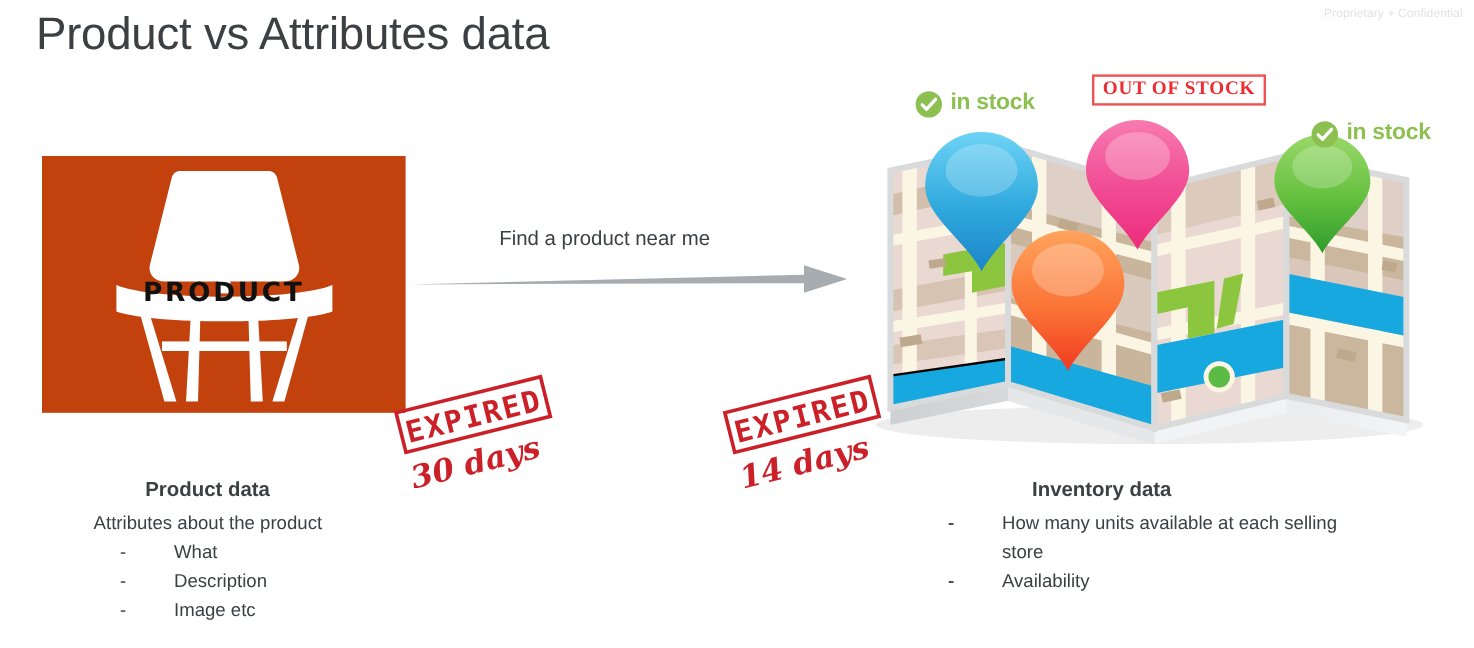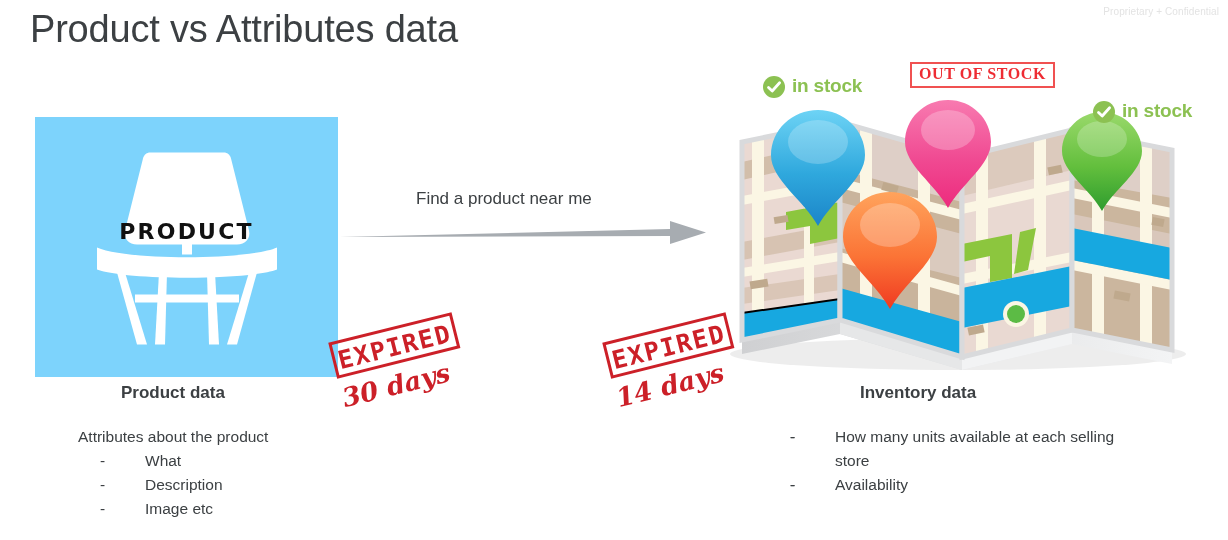--- a/index.html
+++ b/index.html
@@ -37,24 +37,24 @@
     font-weight: 400;
     color: #3c4043;
     letter-spacing: -0.2px;
     white-space: nowrap;
   }
 
   
   .product-tile {
     position: absolute;
     left: 35px;
-    top: 117px;
+    top: 130px;
     width: 303px;
-    height: 260px;
-    background: #7dd3fc;
+    height: 214px;
+    background: #c2410c;
   }
   .chair-svg {
     position: absolute;
     left: 50%;
     top: 50%;
     transform: translate(-50%, -50%);
     width: 200px;
     height: 205px;
   }
   .product-word {
@@ -71,20 +71,21 @@
     line-height: 1;
     pointer-events: none;
   }
 
   .caption {
     position: absolute;
     font-size: 17px;
     font-weight: 700;
     color: #3c4043;
     white-space: nowrap;
+    margin-top: 15px;
   }
   .caption.left  { left: 121px; top: 383px; }
   .caption.right { left: 860px; top: 383px; }
 
   .body-text {
     position: absolute;
     font-size: 15.5px;
     color: #3c4043;
     line-height: 1.55;
   }

